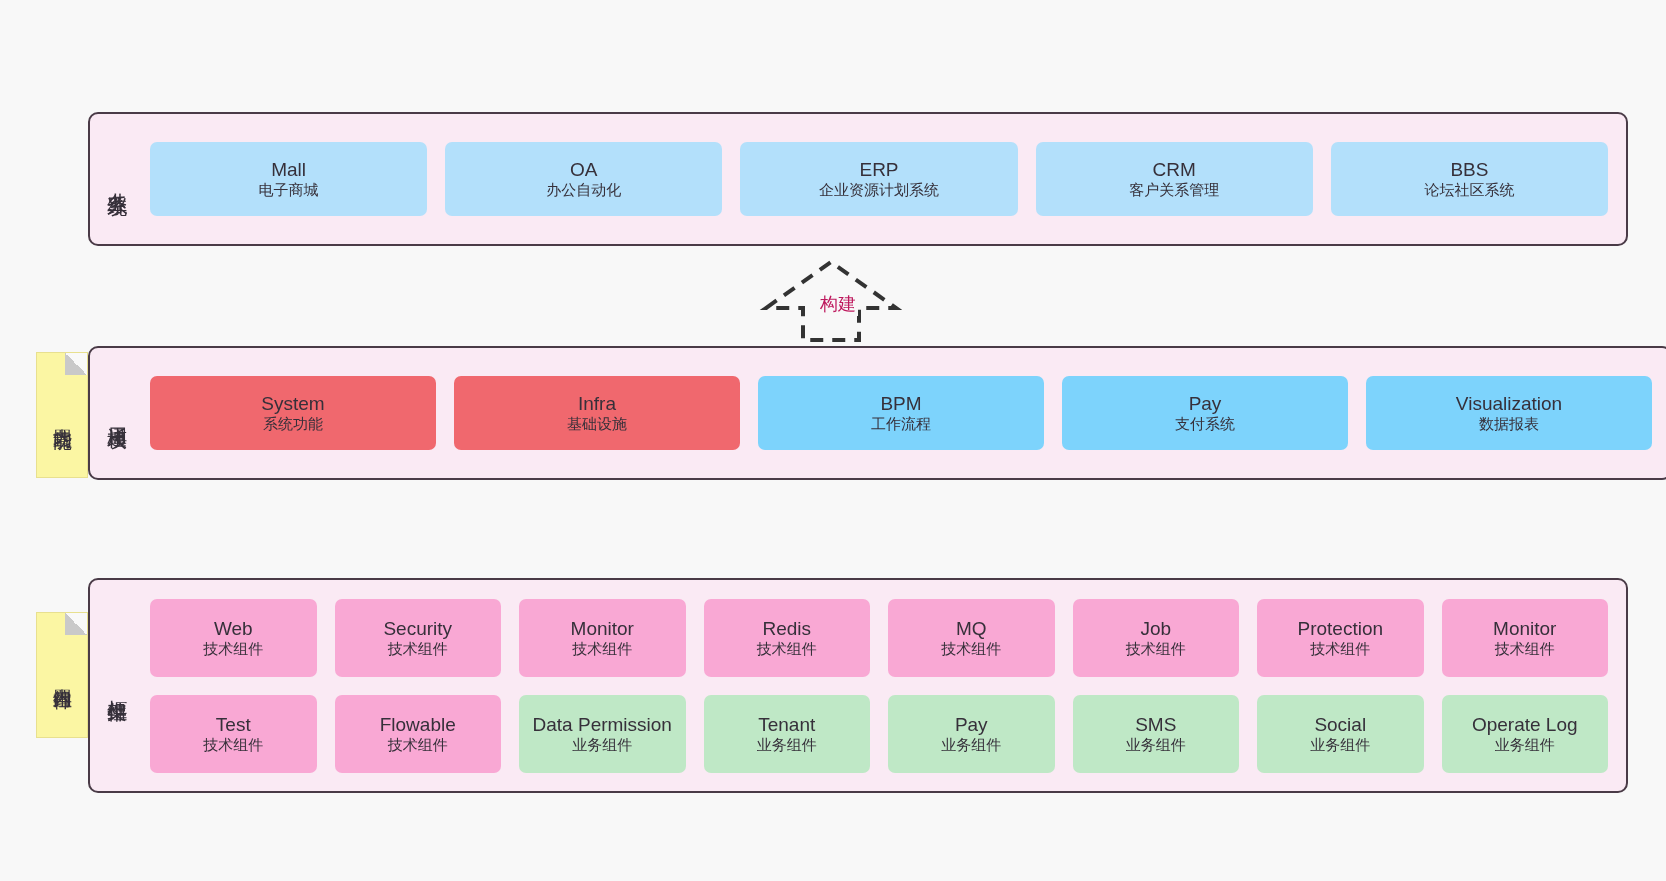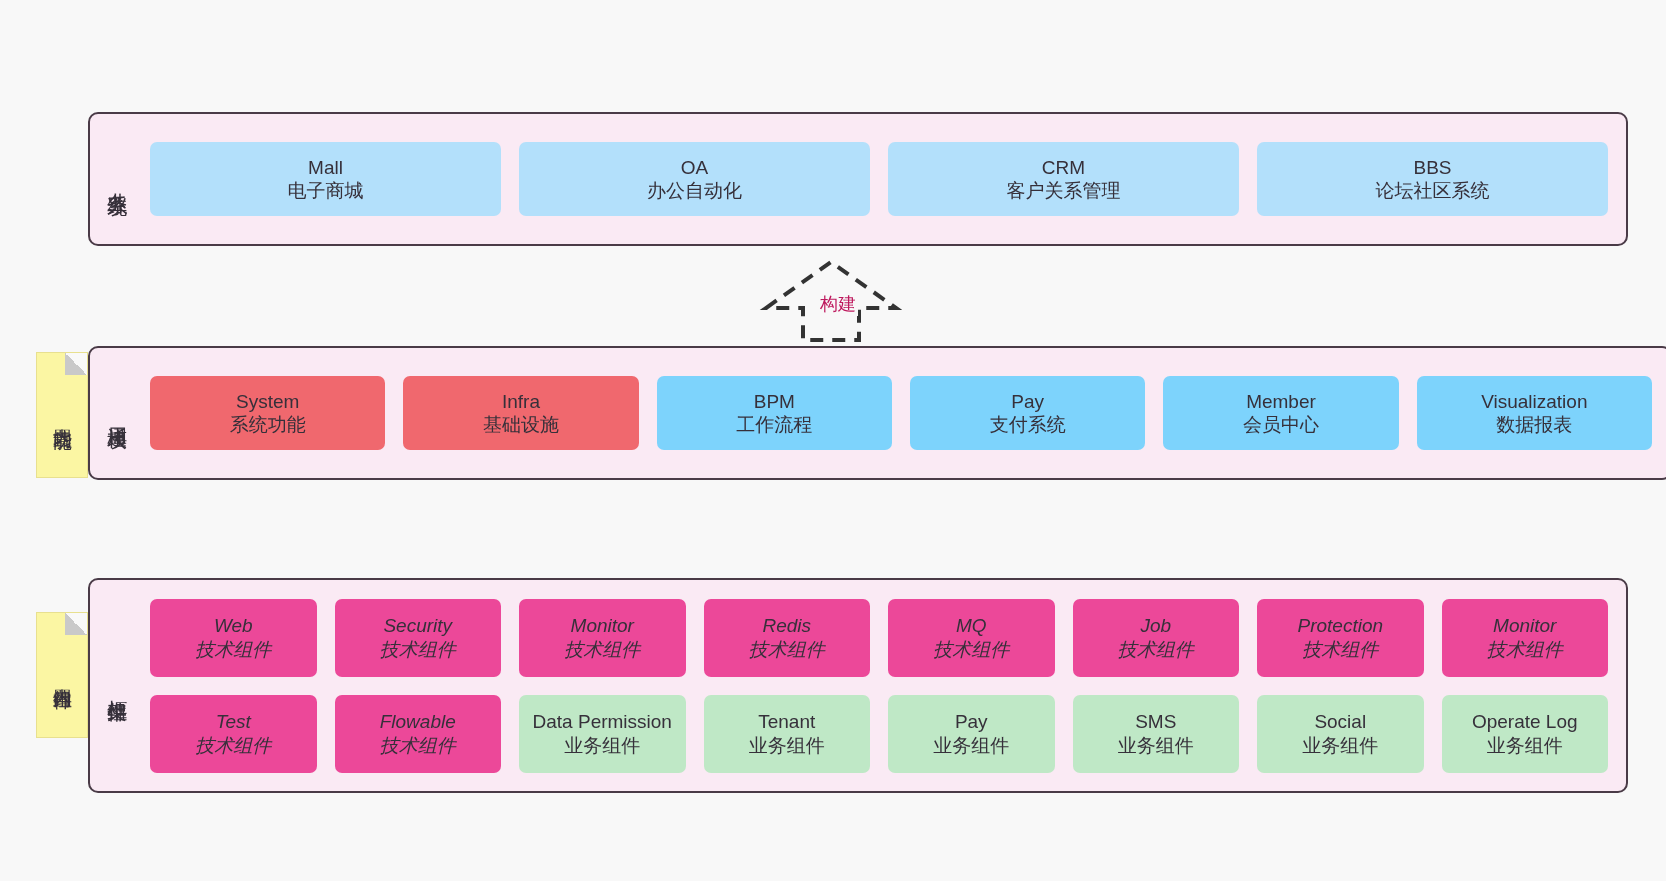--- a/index.html
+++ b/index.html
@@ -54,27 +54,27 @@
     display: flex;
     flex-direction: column;
     align-items: center;
     justify-content: center;
     text-align: center;
     line-height: 1.22;
     padding: 4px 6px;
     color: #36303a;
   }
   .cell .t1 { font-size: 19px; }
-  .cell .t2 { font-size: 19px; }
+  .cell .t2 { font-size: 15px; }
 
   
   .c-blue        { background: #b3e0fb; }
   .c-red         { background: #f0686e; }
   .c-pink        { background: #7dd3fc; }
-  .c-green       { background: #ec4899; font-style: italic; }
+  .c-green       { background: #f9a8d4; }
   .c-green-light { background: #bfe8c6; }
 
   
   #band-business  { left: 88px;  top: 112px; width: 1540px; height: 134px; align-items: center; }
   #band-modules   { left: 88px;  top: 346px; width: 1584px; height: 134px; }
   #band-framework { left: 88px;  top: 578px; width: 1540px; height: 215px; }
 
   #band-business  .row { height: 74px; }
   #band-modules   .row { height: 74px; }
   #band-framework .row { height: 78px; }
@@ -133,20 +133,24 @@
       <div class="row">
         <div class="cell c-blue">
           <span class="t1">Mall</span>
           <span class="t2">电子商城</span>
         </div>
         <div class="cell c-blue">
           <span class="t1">OA</span>
           <span class="t2">办公自动化</span>
         </div>
         <div class="cell c-blue">
+          <span class="t1">ERP</span>
+          <span class="t2">企业资源计划系统</span>
+        </div>
+        <div class="cell c-blue">
           <span class="t1">CRM</span>
           <span class="t2">客户关系管理</span>
         </div>
         <div class="cell c-blue">
           <span class="t1">BBS</span>
           <span class="t2">论坛社区系统</span>
         </div>
       </div>
     </div>
   </div>
@@ -172,24 +176,20 @@
         </div>
         <div class="cell c-pink">
           <span class="t1">BPM</span>
           <span class="t2">工作流程</span>
         </div>
         <div class="cell c-pink">
           <span class="t1">Pay</span>
           <span class="t2">支付系统</span>
         </div>
         <div class="cell c-pink">
-          <span class="t1">Member</span>
-          <span class="t2">会员中心</span>
-        </div>
-        <div class="cell c-pink">
           <span class="t1">Visualization</span>
           <span class="t2">数据报表</span>
         </div>
       </div>
     </div>
   </div>
 
 
   <div class="band" id="band-framework">
     <div class="band-title">框架组件</div>

